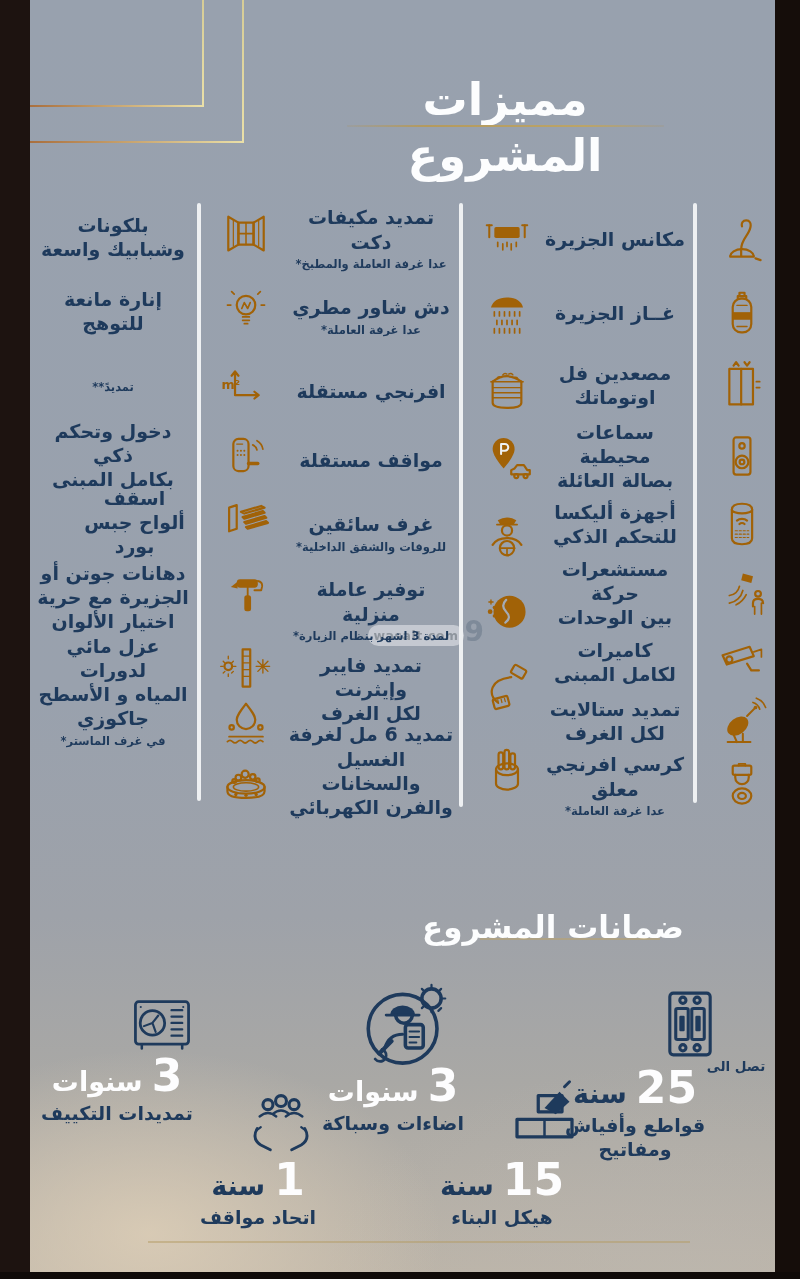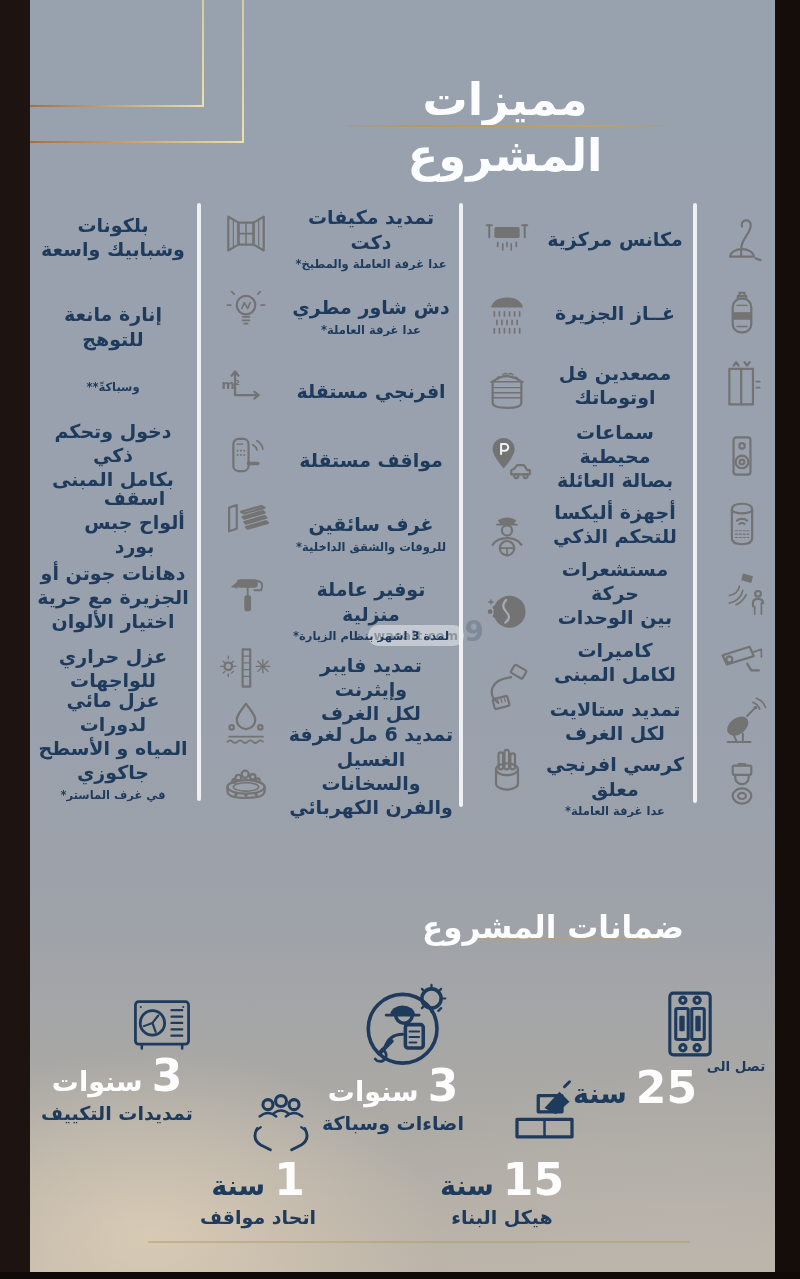--- a/index.html
+++ b/index.html
@@ -40,21 +40,21 @@
   .group{position:absolute; z-index:5; top:203px;}
   #grp-right{left:540px; width:235px;}
   #grp-middle{left:285px; width:255px;}
   #grp-left{left:32px; width:248px;}
   .labels-col{position:absolute; left:0; top:0;}
   .icons-col{position:absolute; top:0; right:0;}
   .vline{position:absolute; top:0; width:3.5px; background:#eef0f2; border-radius:2px;}
   .lbl-cell,.ico-cell{display:flex; flex-direction:column; align-items:center; justify-content:center;}
   .row-label{font-weight:700; color:#1e3a5c; font-size:19px; line-height:1.28; text-align:center; white-space:pre-line; width:100%;}
   .row-note{font-weight:700; color:#1e3a5c; font-size:11.5px; margin-top:3px; text-align:right; white-space:pre-line;}
-  .icon{display:block; width:54px; height:54px; color:#737373;margin-left:11px;}
+  .icon{display:block; width:54px; height:54px; color:#a16207;margin-left:11px;}
   .icon svg{width:100%; height:100%; display:block;}
 
   
   .watermark{position:absolute; z-index:3; left:368px; top:615px; width:116px; height:36px;}
   .wm-pill{position:absolute; left:0; top:10px; width:96px; height:21px; border-radius:11px;
     background:rgba(233,235,238,.55); color:#8f969e; font-size:12.5px; font-weight:700;
     text-align:center; line-height:21px; letter-spacing:.5px;}
   .wm-glyph{position:absolute; right:0; top:0; font-size:28px; color:#7e8a99; font-weight:700; line-height:34px;}
 
   
@@ -93,21 +93,21 @@
   <div class="cf cf-v2"></div>
   <div class="cf cf-h2"></div>
 
   <h1 class="title t1">مميزات المشروع</h1>
   <div class="underline u1"></div>
 
   <section>
     <div class="group" id="grp-right">
         <div class="labels-col" style="width: 150px;">
           <div class="lbl-cell" style="height: 72px;">
-            <div class="row-label">مكانس مركزية</div>
+            <div class="row-label">مكانس الجزيرة</div>
           </div>
           <div class="lbl-cell" style="height: 76px;">
             <div class="row-label">غــاز الجزيرة</div>
           </div>
           <div class="lbl-cell" style="height: 68px;">
             <div class="row-label">مصعدين فل
 اوتوماتك</div>
           </div>
           <div class="lbl-cell" style="height: 74px;">
             <div class="row-label">سماعات محيطية
@@ -360,42 +360,38 @@
             </span>
           </div>
         </div>
       </div>
     <div class="group" id="grp-left">
         <div class="labels-col" style="width: 162px;">
           <div class="lbl-cell" style="height: 68px;">
             <div class="row-label">بلكونات
 وشبابيك واسعة</div>
           </div>
-          <div class="lbl-cell" style="height: 80px; justify-content: flex-end;">
+          <div class="lbl-cell" style="height: 80px;">
             <div class="row-label">إنارة مانعة للتوهج</div>
           </div>
           <div class="lbl-cell" style="height: 68px;">
-            <div class="row-note">وسباكةً**</div>
+            <div class="row-note">تمديدً**</div>
           </div>
           <div class="lbl-cell" style="height: 72px;">
             <div class="row-label">دخول وتحكم ذكي
 بكامل المبنى</div>
           </div>
           <div class="lbl-cell" style="height: 62px; margin-left: 43px;">
             <div class="row-label">اسقف
 ألواح جبس بورد</div>
           </div>
           <div class="lbl-cell" style="height: 88px;">
             <div class="row-label">دهانات جوتن أو
 الجزيرة مع حرية
 اختيار الألوان</div>
-          </div>
-          <div class="lbl-cell" style="height: 54px;">
-            <div class="row-label">عزل حراري
-للواجهات</div>
           </div>
           <div class="lbl-cell" style="height: 58px;">
             <div class="row-label">عزل مائي لدورات
 المياه و الأسطح</div>
           </div>
           <div class="lbl-cell" style="height: 56px;">
             <div class="row-label">جاكوزي</div>
             <div class="row-note">في غرف الماستر*</div>
           </div>
         </div>
@@ -532,20 +528,22 @@
           <rect x="23" y="25" width="4.5" height="13" rx="1" fill="currentColor" stroke="none"></rect>
           <rect x="36.5" y="25" width="4.5" height="13" rx="1" fill="currentColor" stroke="none"></rect>
         </svg>
       </div>
     <div class="g-prefix">تصل الى</div>
     <div class="g-item" id="git-0">
       <div class="g-numline">
         <span class="g-number">25</span>
         <span class="g-unit">سنة</span>
       </div>
+      <div class="g-label">قواطع وأفياش
+ومفاتيح</div>
     </div>
 
     <div class="g-icon" id="gic-1">
         <svg viewBox="0 0 64 64" fill="none" stroke="currentColor" stroke-width="2.6" stroke-linecap="round" stroke-linejoin="round">
           <circle cx="31" cy="34" r="25"></circle>
           <circle cx="52" cy="12" r="7"></circle>
           <path d="M52 2v3M52 19v3M42 12h3M59 12h3M45 5l2 2M59 5l-2 2M45 19l2-2M59 19l-2 2" stroke-width="1.6"></path>
           <path d="M22 24a9 7 0 0 1 18 0z" fill="currentColor" stroke="none"></path>
           <path d="M19 24h24" stroke-width="2"></path>
           <path d="M26 24a6 6 0 0 0 12 0"></path>

